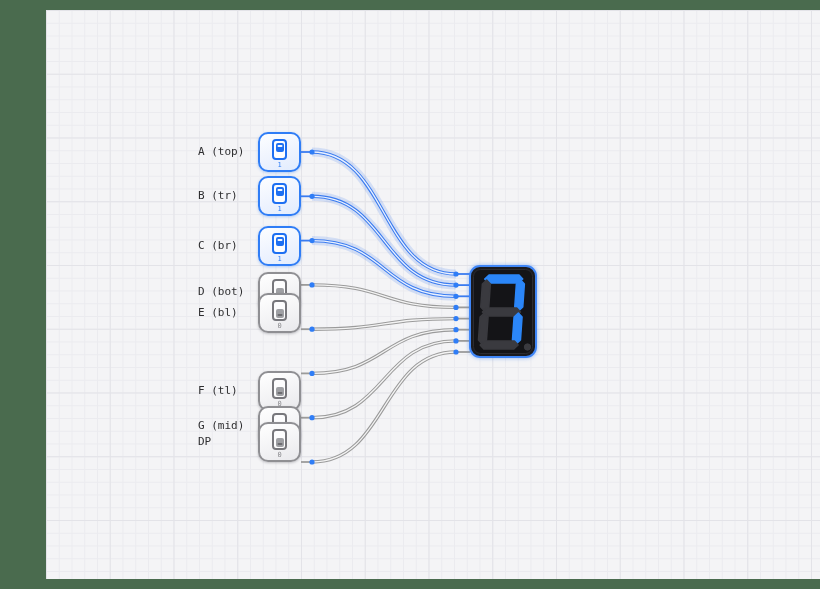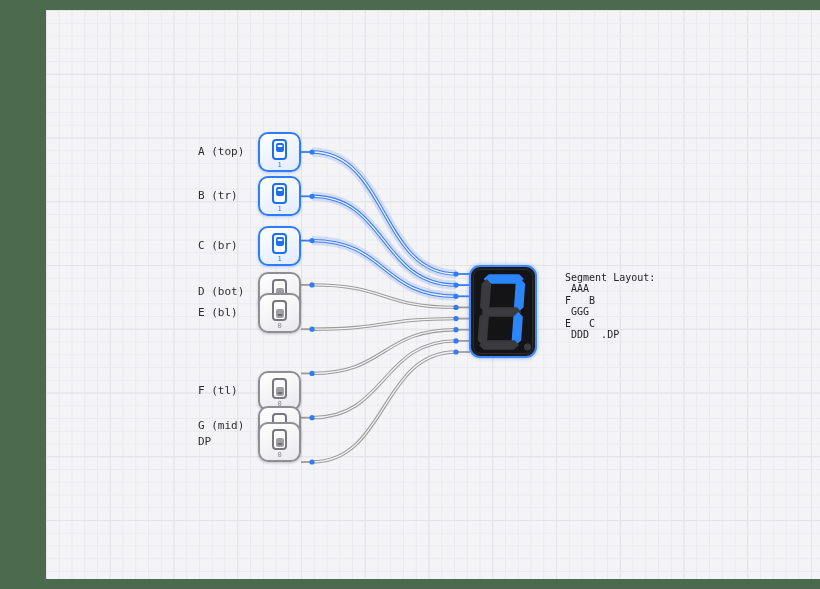--- a/index.html
+++ b/index.html
@@ -235,21 +235,15 @@
         <polygon points="4,5 8,9 8,32 4,36 0,32 0,9" fill="#3a3a3f" stroke="#3a3a3f"></polygon>
         <polygon points="38,5 42,9 42,32 38,36 34,32 34,9" fill="#2b86f8" stroke="#2b86f8"></polygon>
         <polygon points="2,37 6,33 36,33 40,37 36,41 6,41" fill="#3a3a3f" stroke="#3a3a3f"></polygon>
         <polygon points="4,38 8,42 8,65 4,69 0,65 0,42" fill="#3a3a3f" stroke="#3a3a3f"></polygon>
         <polygon points="38,38 42,42 42,65 38,69 34,65 34,42" fill="#2b86f8" stroke="#2b86f8"></polygon>
         <polygon points="2,70 6,66 36,66 40,70 36,74 6,74" fill="#3a3a3f" stroke="#3a3a3f"></polygon>
       </g>
       <circle cx="58.5" cy="82" r="3.2" fill="#3a3a3f" stroke="#3a3a3f"></circle>
     </svg>
 
-    <pre class="note">Segment Layout:
- AAA
-F   B
- GGG
-E   C
- DDD  .DP</pre>
 
   </div>
 </div>
 
 </body></html>

